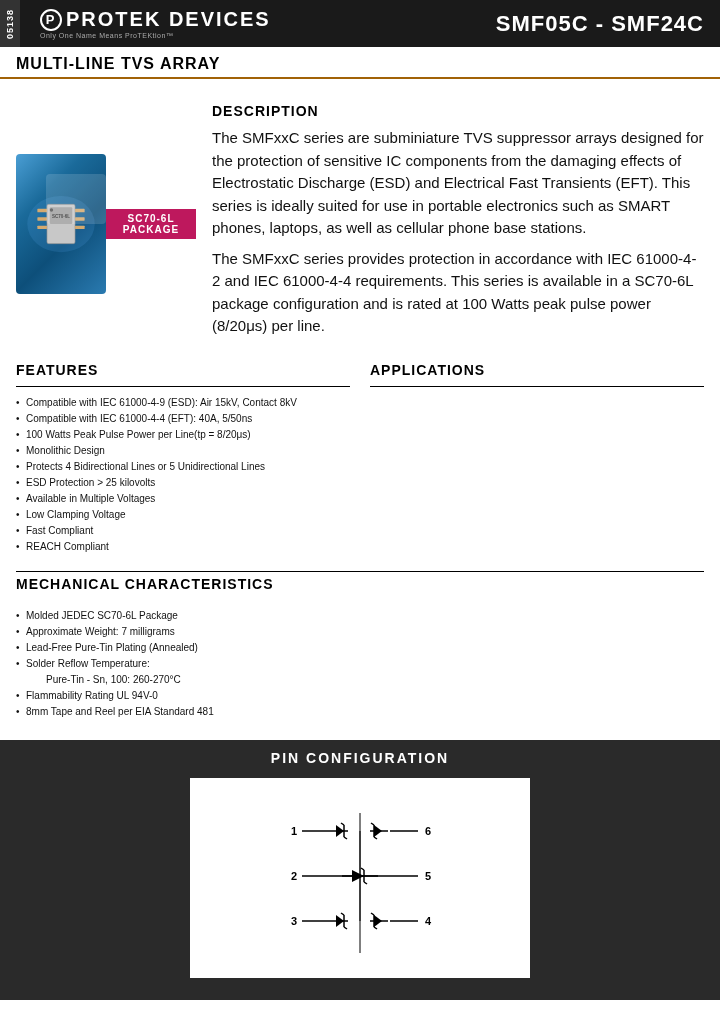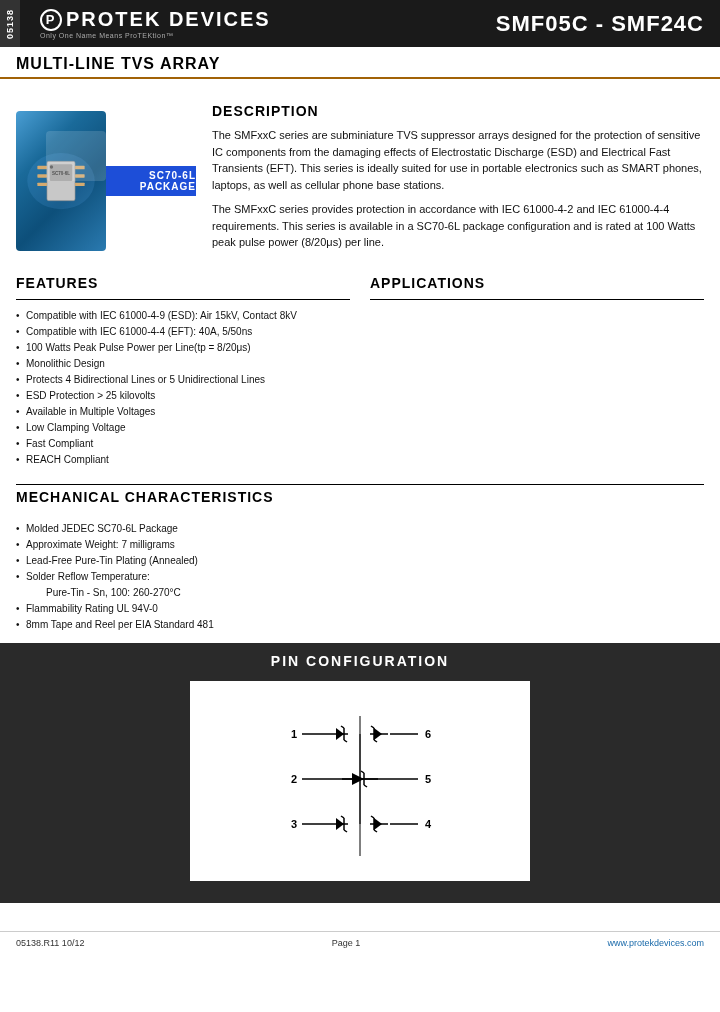--- a/index.html
+++ b/index.html
@@ -131,41 +131,41 @@
       content: '';
       position: absolute;
       top: 20px;
       left: 30px;
       width: 60px;
       height: 50px;
       background: rgba(255,255,255,0.15);
       border-radius: 4px;
     }
     .chip-label-bar {
-      background: #1d4ed8;
+      background: #be185d;
       color: #fff;
       font-size: 10px;
       font-weight: bold;
-      text-align: right;
+      text-align: center;
       width: 100%;
       padding: 4px 0;
       letter-spacing: 1px;
     }
     .description-text {
       flex: 1;
     }
     .description-text h2 {
       font-size: 14px;
       font-weight: 900;
       letter-spacing: 1px;
       margin-bottom: 8px;
       color: #000;
     }
     .description-text p {
-      font-size: 11px;
+      font-size: 15px;
       line-height: 1.5;
       margin-bottom: 8px;
       color: #111;
     }
 
     
     .two-col {
       display: flex;
       gap: 20px;
       margin-bottom: 16px;
@@ -193,21 +193,21 @@
       color: #111;
     }
     .bullet-list li::before {
       content: '•';
       position: absolute;
       left: 0;
     }
 
     
     .mechanical-section {
-      margin-bottom: 10px;
+      margin-bottom: 20px;
       border-top: 1px solid #000;
       padding-top: 4px;
     }
     .mechanical-section .section-heading {
       border-bottom: none;
     }
 
     
     .pin-config-section {
       background: #2a2a2a;

